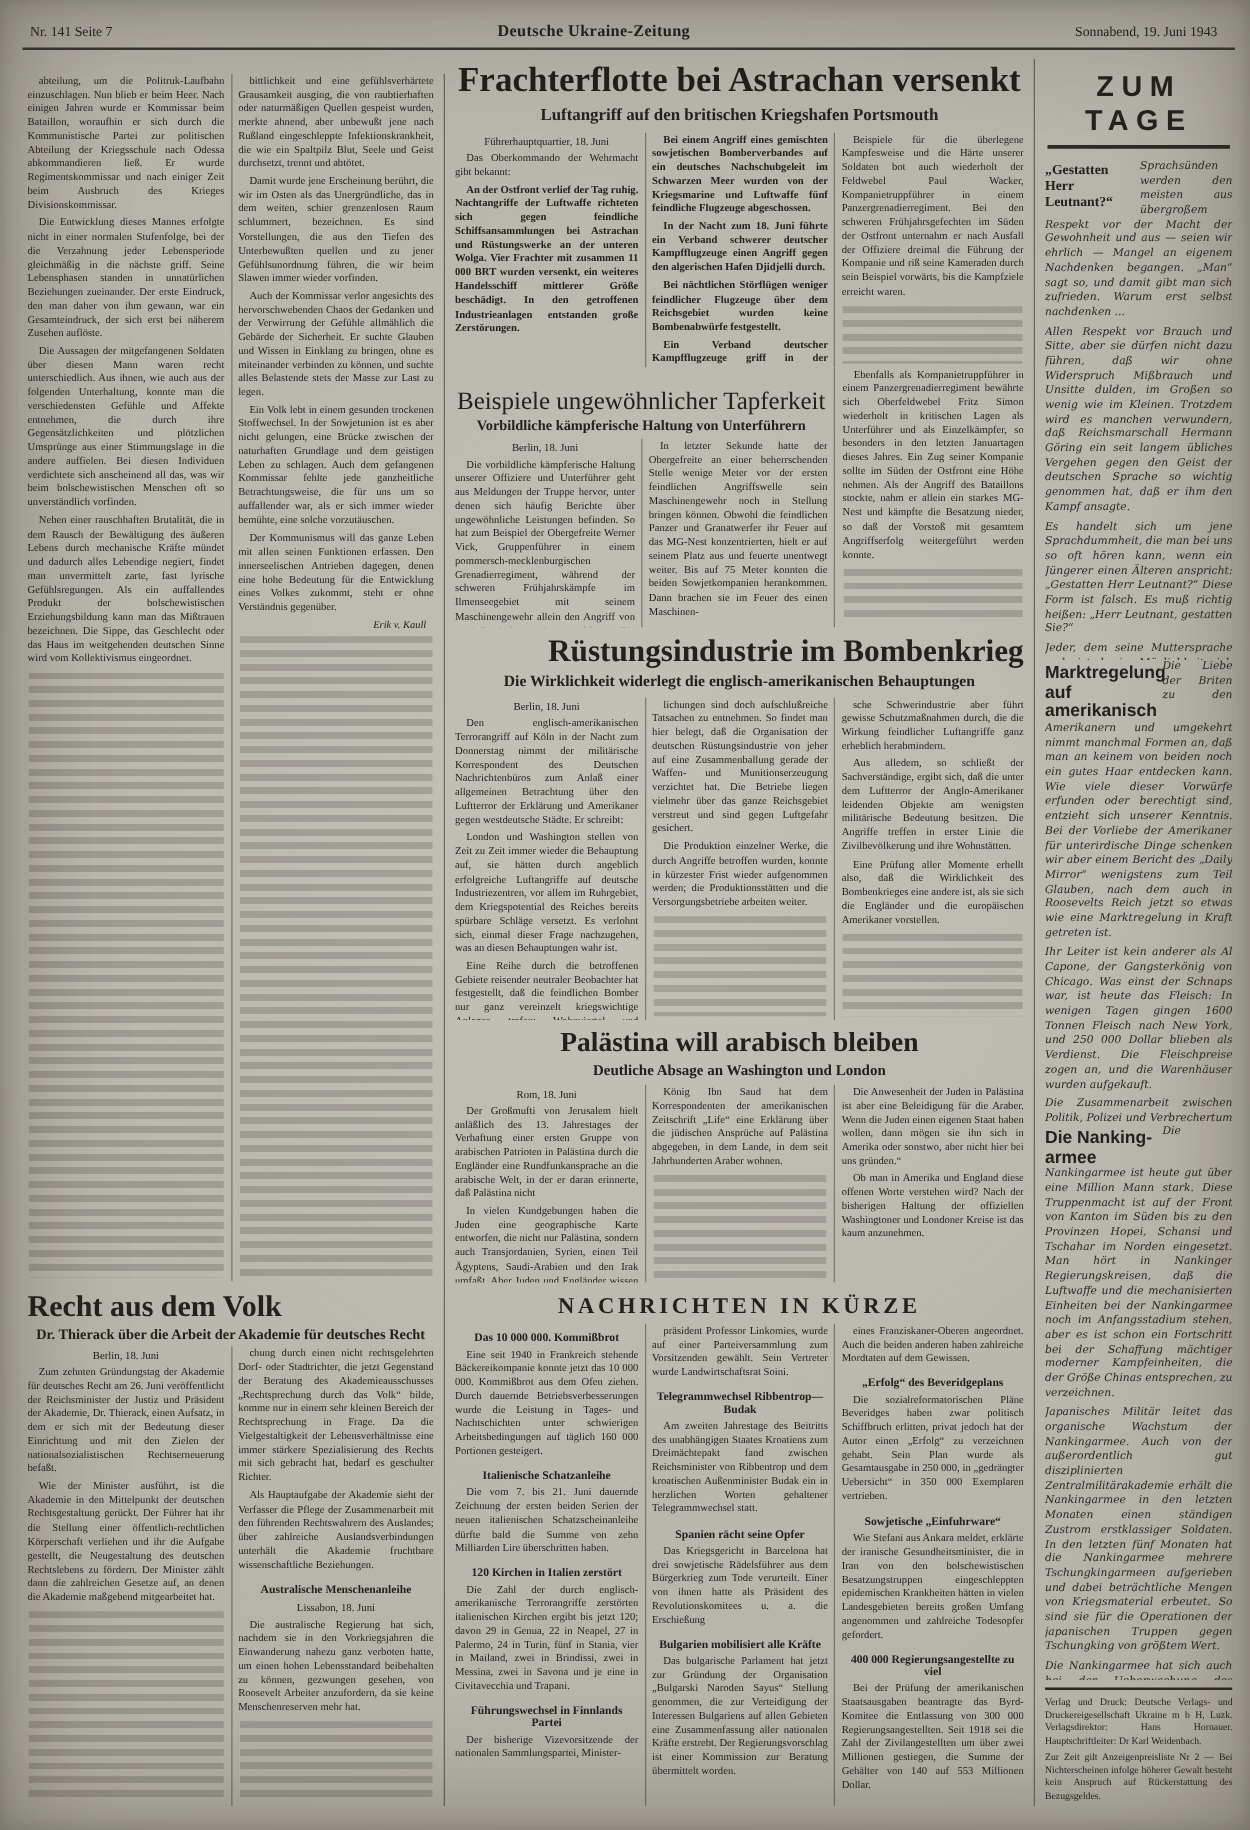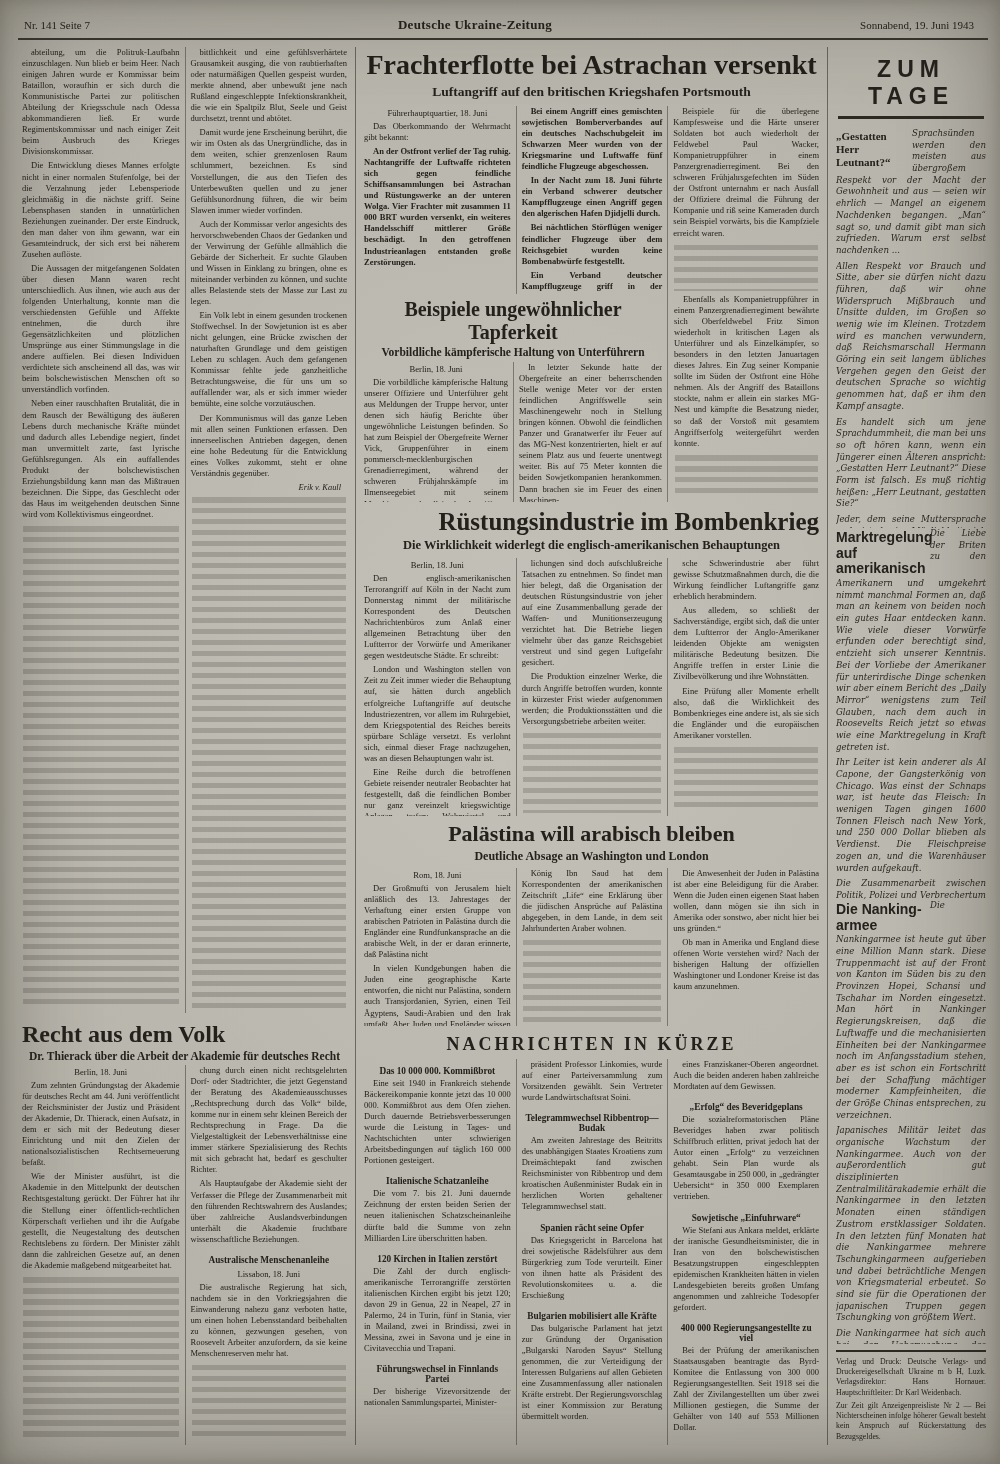--- a/index.html
+++ b/index.html
@@ -12,34 +12,34 @@
       radial-gradient(145% 120% at 50% 50%, #bdbab1 0%, #b4b1a8 52%, #a3a097 84%, #908d85 100%);
     box-shadow:inset 0 0 95px rgba(55,50,40,.45), inset 0 0 16px rgba(55,50,40,.25);
   }
   
   .mast{display:flex;justify-content:space-between;align-items:baseline;padding:17px 26px 3px 24px;font-size:11px;}
   .m-center{font-weight:bold;font-size:13px;letter-spacing:.3px;}
   .mast-rule{border-top:2px solid #36332c;margin:2px 12px 7px 18px;}
   
   .sheet{display:grid;grid-template-columns:334px 472px 158px;column-gap:0;padding:0 10px 0 22px;height:1398px;overflow:hidden;}
   .col-left,.col-mid,.col-right{min-width:0;overflow:hidden;display:flex;flex-direction:column;}
-  .col-left{border-right:1px solid rgba(40,36,30,.55);padding-right:8px;}
+  .col-left{border-right:1px solid rgba(40,36,30,.55);padding-right:8px;margin-top:12px;}
   .col-mid{border-right:1px solid rgba(40,36,30,.55);padding:0 8px;}
   .col-right{padding-left:8px;}
   
   .t{font-size:8.5px;line-height:1.3;text-align:justify;margin:0 0 3px;text-indent:9px;}
   .b{font-weight:bold;}
   .ti{font-family:"DejaVu Serif",serif;font-style:italic;font-size:8.6px;line-height:1.36;text-align:justify;margin:0 0 4px;color:#2a2621;}
   .timp{font-size:7.8px;line-height:1.32;text-align:justify;margin:0 0 3px;}
   .dateline{font-size:8.6px;text-align:center;margin:2px 0 3px;}
   .byline{font-style:italic;font-size:8.4px;text-align:right;margin:1px 6px 2px 0;}
   
   .h-main{font-size:28px;font-weight:bold;text-align:center;margin:2px 0 0;color:#211e19;}
   .h-main-sub{font-size:13.5px;font-weight:bold;text-align:center;margin:3px 0 6px;}
-  .h-besp{font-size:20px;font-weight:bold;text-align:center;margin:4px 0 0;}
+  .h-besp{font-size:20px;font-weight:normal;text-align:center;margin:16px 0 0;}
   .sub-besp{font-size:11.5px;font-weight:bold;text-align:center;margin:2px 0 4px;}
   .h-ruest{font-size:25px;font-weight:bold;text-align:right;margin:6px 0 0;}
   .sub-ruest{font-size:12.5px;font-weight:bold;text-align:center;margin:2px 0 5px;}
   .h-pal{font-size:22px;font-weight:bold;text-align:center;margin:5px 0 0;}
   .sub-pal{font-size:12px;font-weight:bold;text-align:center;margin:2px 0 4px;}
   .h-kurze{font-size:18px;font-weight:bold;text-align:center;letter-spacing:3px;margin:8px 0 4px;}
   .h-recht{font-size:24px;font-weight:bold;text-align:left;margin:8px 0 0;}
   .sub-recht{font-size:11.5px;font-weight:bold;text-align:center;margin:2px 0 3px;}
   .h-zum{font-family:"Liberation Sans","DejaVu Sans",sans-serif;font-size:23px;font-weight:bold;text-align:center;
          letter-spacing:6px;border-bottom:3px solid #2c2923;padding:4px 0 6px;margin:5px 2px 9px;}
@@ -111,21 +111,21 @@
           <div class="greek"></div>
         </div>
       </div>
 
       <h2 class="h-recht">Recht aus dem Volk</h2>
       <h3 class="sub-recht">Dr. Thierack über die Arbeit der Akademie für deutsches Recht</h3>
       <div class="recht-grid g2">
         <div class="cell">
           <div class="dateline">Berlin, 18. Juni</div>
           <div>
-              <p class="t">Zum zehnten Gründungstag der Akademie für deutsches Recht am 44. Juni veröffentlicht der Reichsminister der Justiz und Präsident der Akademie, Dr. Thierack, einen Aufsatz, in dem er sich mit der Bedeutung dieser Einrichtung und mit den Zielen der nationalsozialistischen Rechtserneuerung befaßt.</p>
+              <p class="t">Zum zehnten Gründungstag der Akademie für deutsches Recht am 26. Juni veröffentlicht der Reichsminister der Justiz und Präsident der Akademie, Dr. Thierack, einen Aufsatz, in dem er sich mit der Bedeutung dieser Einrichtung und mit den Zielen der nationalsozialistischen Rechtserneuerung befaßt.</p>
               <p class="t">Wie der Minister ausführt, ist die Akademie in den Mittelpunkt der deutschen Rechtsgestaltung gerückt. Der Führer hat ihr die Stellung einer öffentlich-rechtlichen Körperschaft verliehen und ihr die Aufgabe gestellt, die Neugestaltung des deutschen Rechtslebens zu fördern. Der Minister zählt dann die zahlreichen Gesetze auf, an denen die Akademie maßgebend mitgearbeitet hat.</p>
             </div>
           <div class="greek"></div>
         </div>
         <div class="cell">
           <div>
               <p class="t">chung durch einen nicht rechtsgelehrten Dorf- oder Stadtrichter, die jetzt Gegenstand der Beratung des Akademieausschusses „Rechtsprechung durch das Volk“ bilde, komme nur in einem sehr kleinen Bereich der Rechtsprechung in Frage. Da die Vielgestaltigkeit der Lebensverhältnisse eine immer stärkere Spezialisierung des Rechts mit sich gebracht hat, bedarf es geschulter Richter.</p>
               <p class="t">Als Hauptaufgabe der Akademie sieht der Verfasser die Pflege der Zusammenarbeit mit den führenden Rechtswahrern des Auslandes; über zahlreiche Auslandsverbindungen unterhält die Akademie fruchtbare wissenschaftliche Beziehungen.</p>
             </div>
           <h4 class="kh">Australische Menschenanleihe</h4>
@@ -184,21 +184,21 @@
           <div class="greek"></div>
         </div>
       </div>
 
       <h2 class="h-ruest">Rüstungsindustrie im Bombenkrieg</h2>
       <h3 class="sub-ruest">Die Wirklichkeit widerlegt die englisch-amerikanischen Behauptungen</h3>
       <div class="ruest-row g3">
         <div class="cell">
           <div class="dateline">Berlin, 18. Juni</div>
           <div>
-              <p class="t">Den englisch-amerikanischen Terrorangriff auf Köln in der Nacht zum Donnerstag nimmt der militärische Korrespondent des Deutschen Nachrichtenbüros zum Anlaß einer allgemeinen Betrachtung über den Luftterror der Vorwürfe und Amerikaner gegen westdeutsche Städte. Er schreibt:</p>
+              <p class="t">Den englisch-amerikanischen Terrorangriff auf Köln in der Nacht zum Donnerstag nimmt der militärische Korrespondent des Deutschen Nachrichtenbüros zum Anlaß einer allgemeinen Betrachtung über den Luftterror der Erklärung und Amerikaner gegen westdeutsche Städte. Er schreibt:</p>
               <p class="t">London und Washington stellen von Zeit zu Zeit immer wieder die Behauptung auf, sie hätten durch angeblich erfolgreiche Luftangriffe auf deutsche Industriezentren, vor allem im Ruhrgebiet, dem Kriegspotential des Reiches bereits spürbare Schläge versetzt. Es verlohnt sich, einmal dieser Frage nachzugehen, was an diesen Behauptungen wahr ist.</p>
               <p class="t">Eine Reihe durch die betroffenen Gebiete reisender neutraler Beobachter hat festgestellt, daß die feindlichen Bomber nur ganz vereinzelt kriegswichtige Anlagen trafen; Wohnviertel und Kulturdenkmäler wurden zerstört, und der Preis dieser Opfer ist hoch.</p>
             </div>
           <div class="greek"></div>
         </div>
         <div class="cell">
           <div>
               <p class="t">lichungen sind doch aufschlußreiche Tatsachen zu entnehmen. So findet man hier belegt, daß die Organisation der deutschen Rüstungsindustrie von jeher auf eine Zusammenballung gerade der Waffen- und Munitionserzeugung verzichtet hat. Die Betriebe liegen vielmehr über das ganze Reichsgebiet verstreut und sind gegen Luftgefahr gesichert.</p>
               <p class="t">Die Produktion einzelner Werke, die durch Angriffe betroffen wurden, konnte in kürzester Frist wieder aufgenommen werden; die Produktionsstätten und die Versorgungsbetriebe arbeiten weiter.</p>
             </div>

